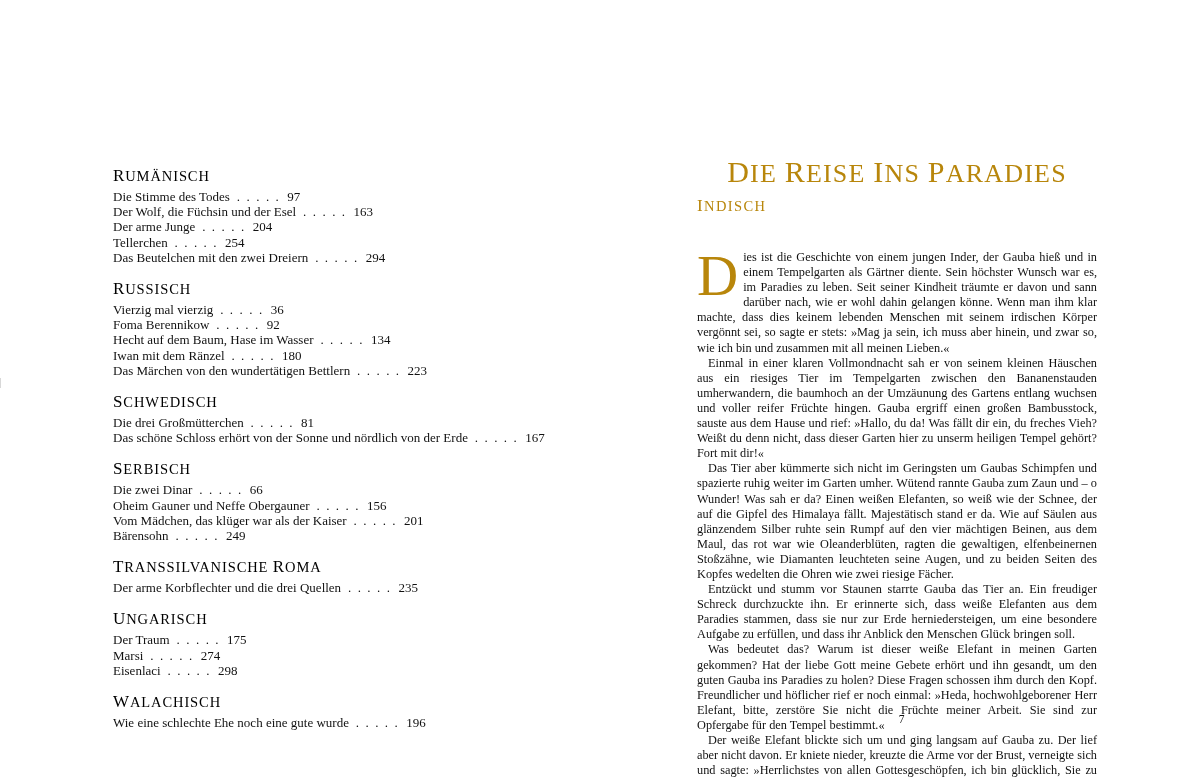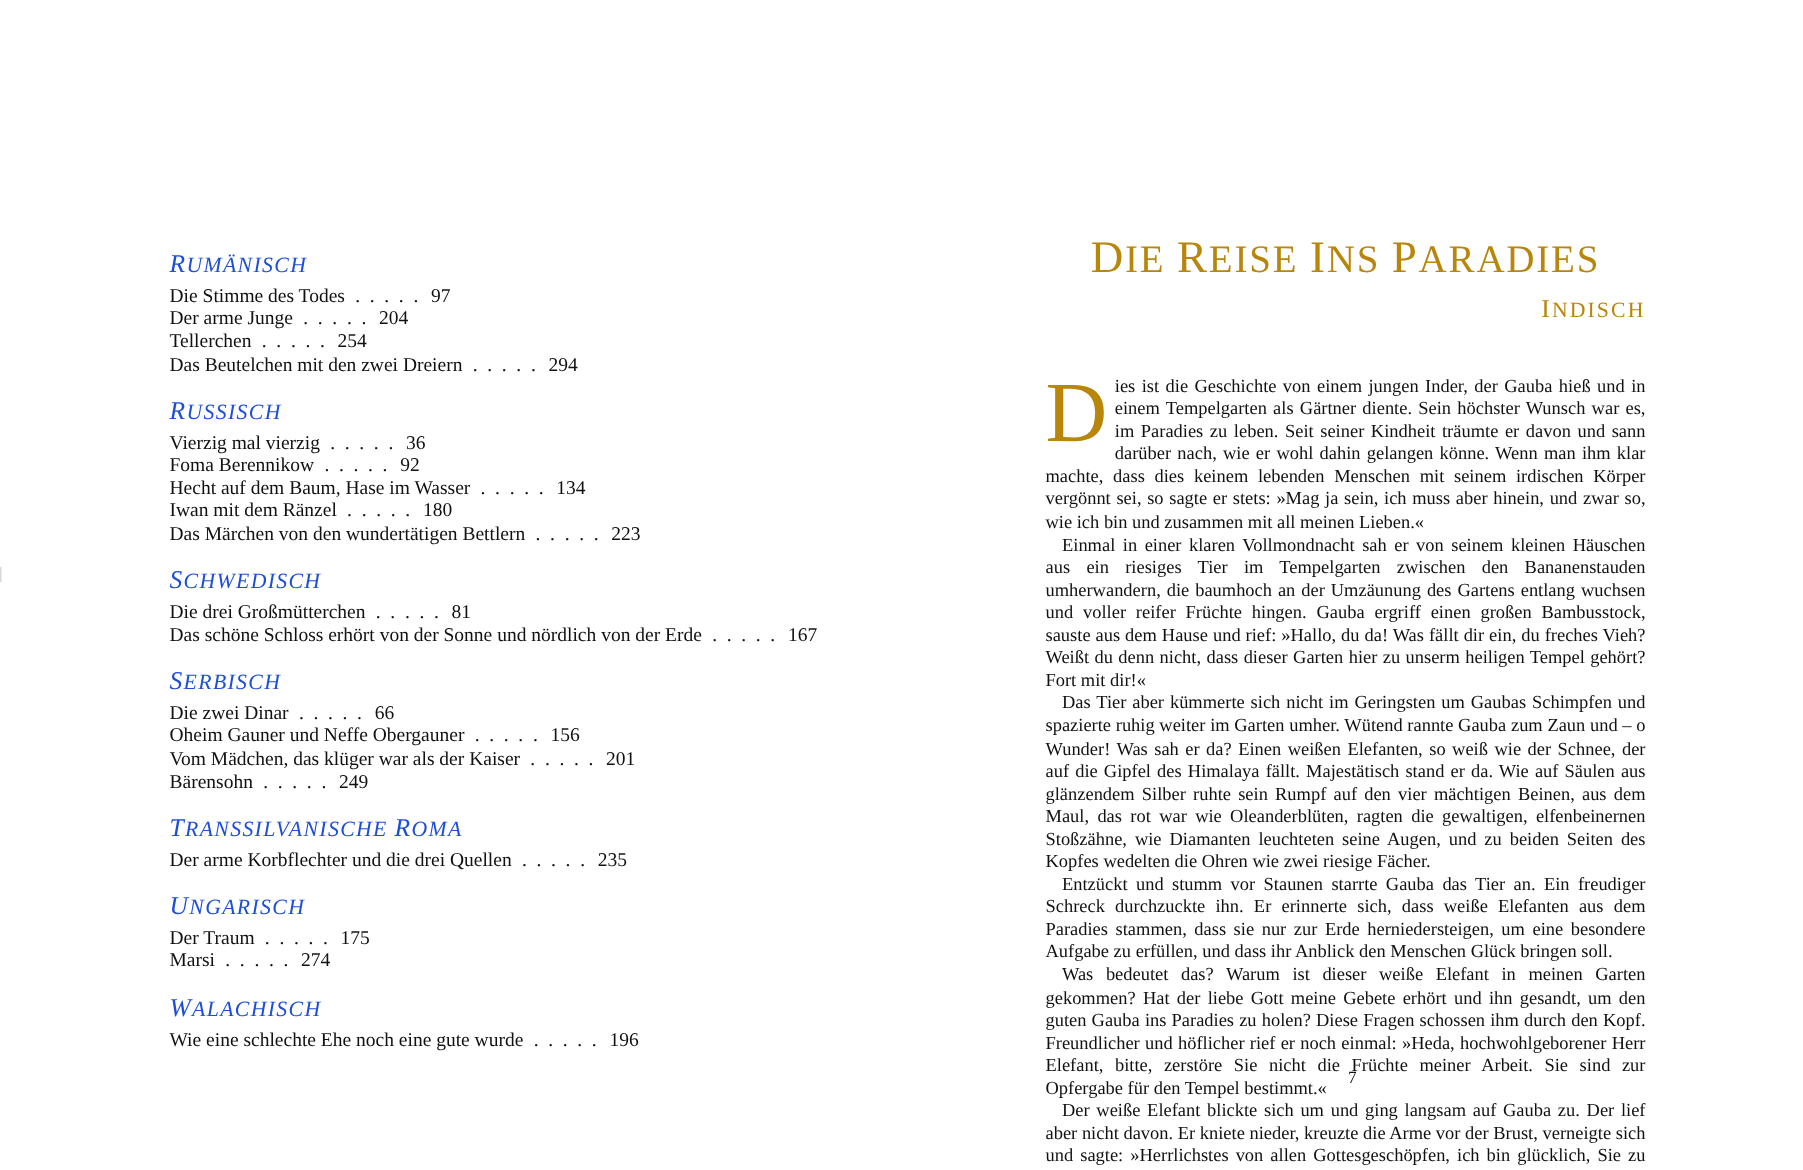--- a/index.html
+++ b/index.html
@@ -34,26 +34,25 @@
     top: 166px;
     width: 420px;
   }
   .toc-section { margin-bottom: 14px; }
   .toc-section:last-child { margin-bottom: 0; }
 
   .toc-heading {
     font-family: "Liberation Serif", serif;
     font-size: 14.5px;
     letter-spacing: 0.9px;
-    color: #1d4ed8;
+    color: #000000;
     font-variant: small-caps;
     text-transform: uppercase;
     margin: 0 0 3px 0;
     font-weight: normal;
-    font-style: italic;
   }
   
   .toc-heading .cap { font-size: 17px; }
 
   .toc-entry {
     font-size: 13px;
     line-height: 15.2px;
     color: #111111;
     white-space: nowrap;
   }
@@ -84,21 +83,21 @@
     font-weight: normal;
     text-transform: uppercase;
   }
   .story-title .cap { font-size: 30px; }
 
   .story-subtitle {
     font-family: "Liberation Serif", serif;
     font-size: 14.5px;
     letter-spacing: 1.4px;
     color: #b8860b;
-    text-align: right;
+    text-align: left;
     margin: 7px 0 0 0;
     font-weight: normal;
     text-transform: uppercase;
   }
   .story-subtitle .cap { font-size: 17px; }
 
   .story-body {
     margin-top: 34px;
     font-size: 12.3px;
     line-height: 15.1px;
@@ -142,20 +141,21 @@
 <body>
 
 <div class="spread">
 
   <div class="page-left">
     <div class="gutter-mark" style="left:0px; top:378px;"></div>
     <div class="toc">
         <div class="toc-section">
           <div class="toc-heading"><span class="cap">R</span>UMÄNISCH</div>
           <div class="toc-entry"><span>Die Stimme des Todes</span><span class="dots"> . . . . . </span><span>97</span></div>
+          <div class="toc-entry"><span>Der Wolf, die Füchsin und der Esel</span><span class="dots"> . . . . . </span><span>163</span></div>
           <div class="toc-entry"><span>Der arme Junge</span><span class="dots"> . . . . . </span><span>204</span></div>
           <div class="toc-entry"><span>Tellerchen</span><span class="dots"> . . . . . </span><span>254</span></div>
           <div class="toc-entry"><span>Das Beutelchen mit den zwei Dreiern</span><span class="dots"> . . . . . </span><span>294</span></div>
         </div>
         <div class="toc-section">
           <div class="toc-heading"><span class="cap">R</span>USSISCH</div>
           <div class="toc-entry"><span>Vierzig mal vierzig</span><span class="dots"> . . . . . </span><span>36</span></div>
           <div class="toc-entry"><span>Foma Berennikow</span><span class="dots"> . . . . . </span><span>92</span></div>
           <div class="toc-entry"><span>Hecht auf dem Baum, Hase im Wasser</span><span class="dots"> . . . . . </span><span>134</span></div>
           <div class="toc-entry"><span>Iwan mit dem Ränzel</span><span class="dots"> . . . . . </span><span>180</span></div>
@@ -174,20 +174,21 @@
           <div class="toc-entry"><span>Bärensohn</span><span class="dots"> . . . . . </span><span>249</span></div>
         </div>
         <div class="toc-section">
           <div class="toc-heading"><span class="cap">T</span>RANSSILVANISCHE <span class="cap">R</span>OMA</div>
           <div class="toc-entry"><span>Der arme Korbflechter und die drei Quellen</span><span class="dots"> . . . . . </span><span>235</span></div>
         </div>
         <div class="toc-section">
           <div class="toc-heading"><span class="cap">U</span>NGARISCH</div>
           <div class="toc-entry"><span>Der Traum</span><span class="dots"> . . . . . </span><span>175</span></div>
           <div class="toc-entry"><span>Marsi</span><span class="dots"> . . . . . </span><span>274</span></div>
+          <div class="toc-entry"><span>Eisenlaci</span><span class="dots"> . . . . . </span><span>298</span></div>
         </div>
         <div class="toc-section">
           <div class="toc-heading"><span class="cap">W</span>ALACHISCH</div>
           <div class="toc-entry"><span>Wie eine schlechte Ehe noch eine gute wurde</span><span class="dots"> . . . . . </span><span>196</span></div>
         </div>
       </div>
   </div>
 
   <div class="page-right">
 

